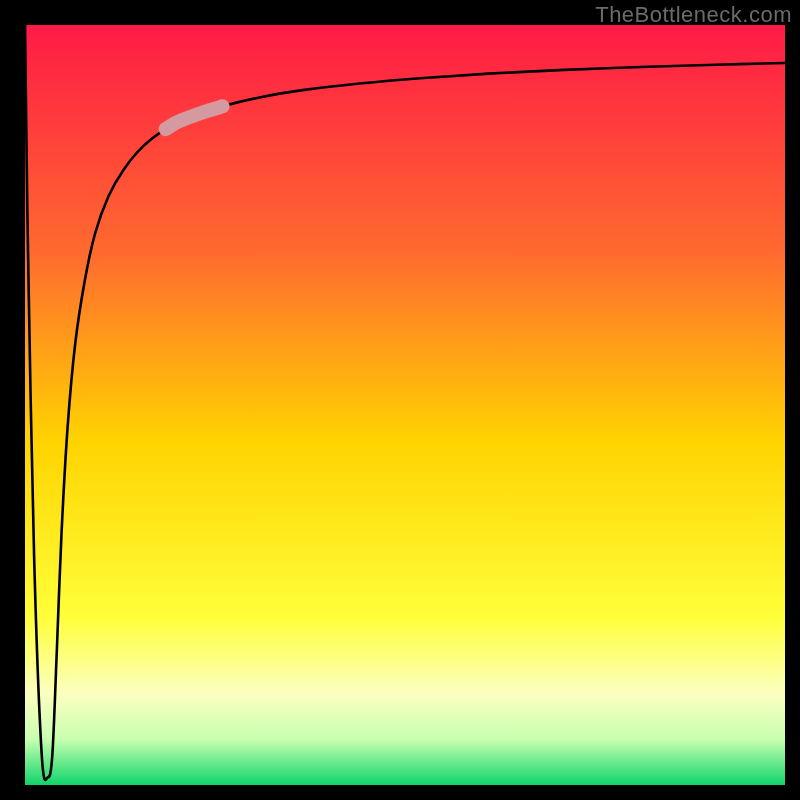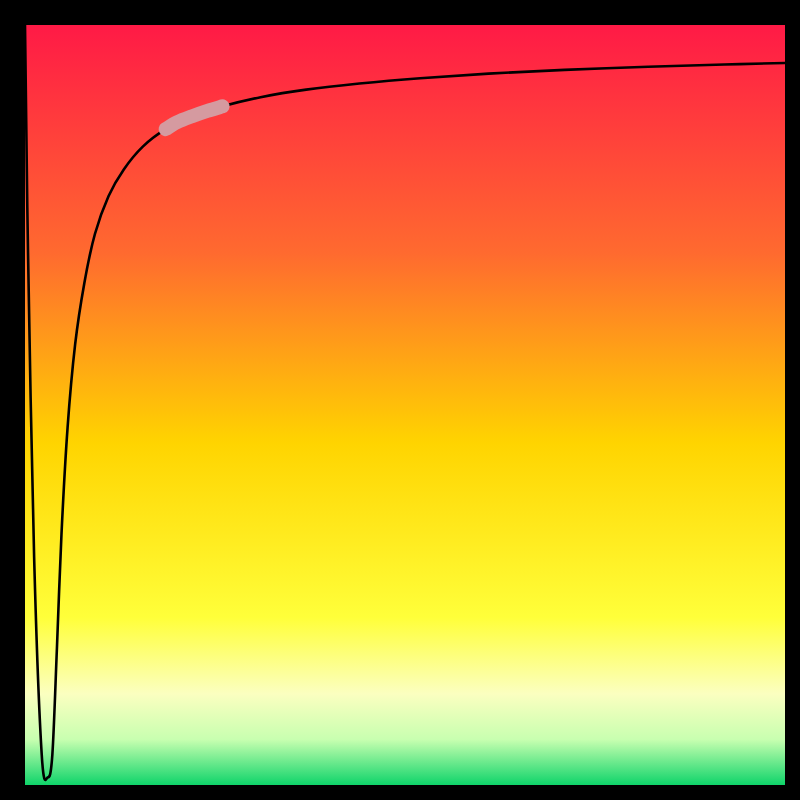--- a/index.html
+++ b/index.html
@@ -33,20 +33,21 @@
     top: 25px;
     width: 760px;
     height: 760px;
   }
   svg { display: block; }
 </style>
 </head>
 <body>
 
 <div class="frame">
+  <div class="watermark">TheBottleneck.com</div>
 
   <div class="plot">
     <svg id="chart-svg" width="760" height="760" viewBox="0 0 760 760">
       <defs>
         <linearGradient id="bg-grad" x1="0" y1="0" x2="0" y2="1">
             <stop offset="0.0%" stop-color="#ff1a46"></stop>
             <stop offset="30.0%" stop-color="#ff6a2f"></stop>
             <stop offset="55.0%" stop-color="#ffd400"></stop>
             <stop offset="78.0%" stop-color="#ffff3a"></stop>
             <stop offset="88.0%" stop-color="#fbffc0"></stop>

